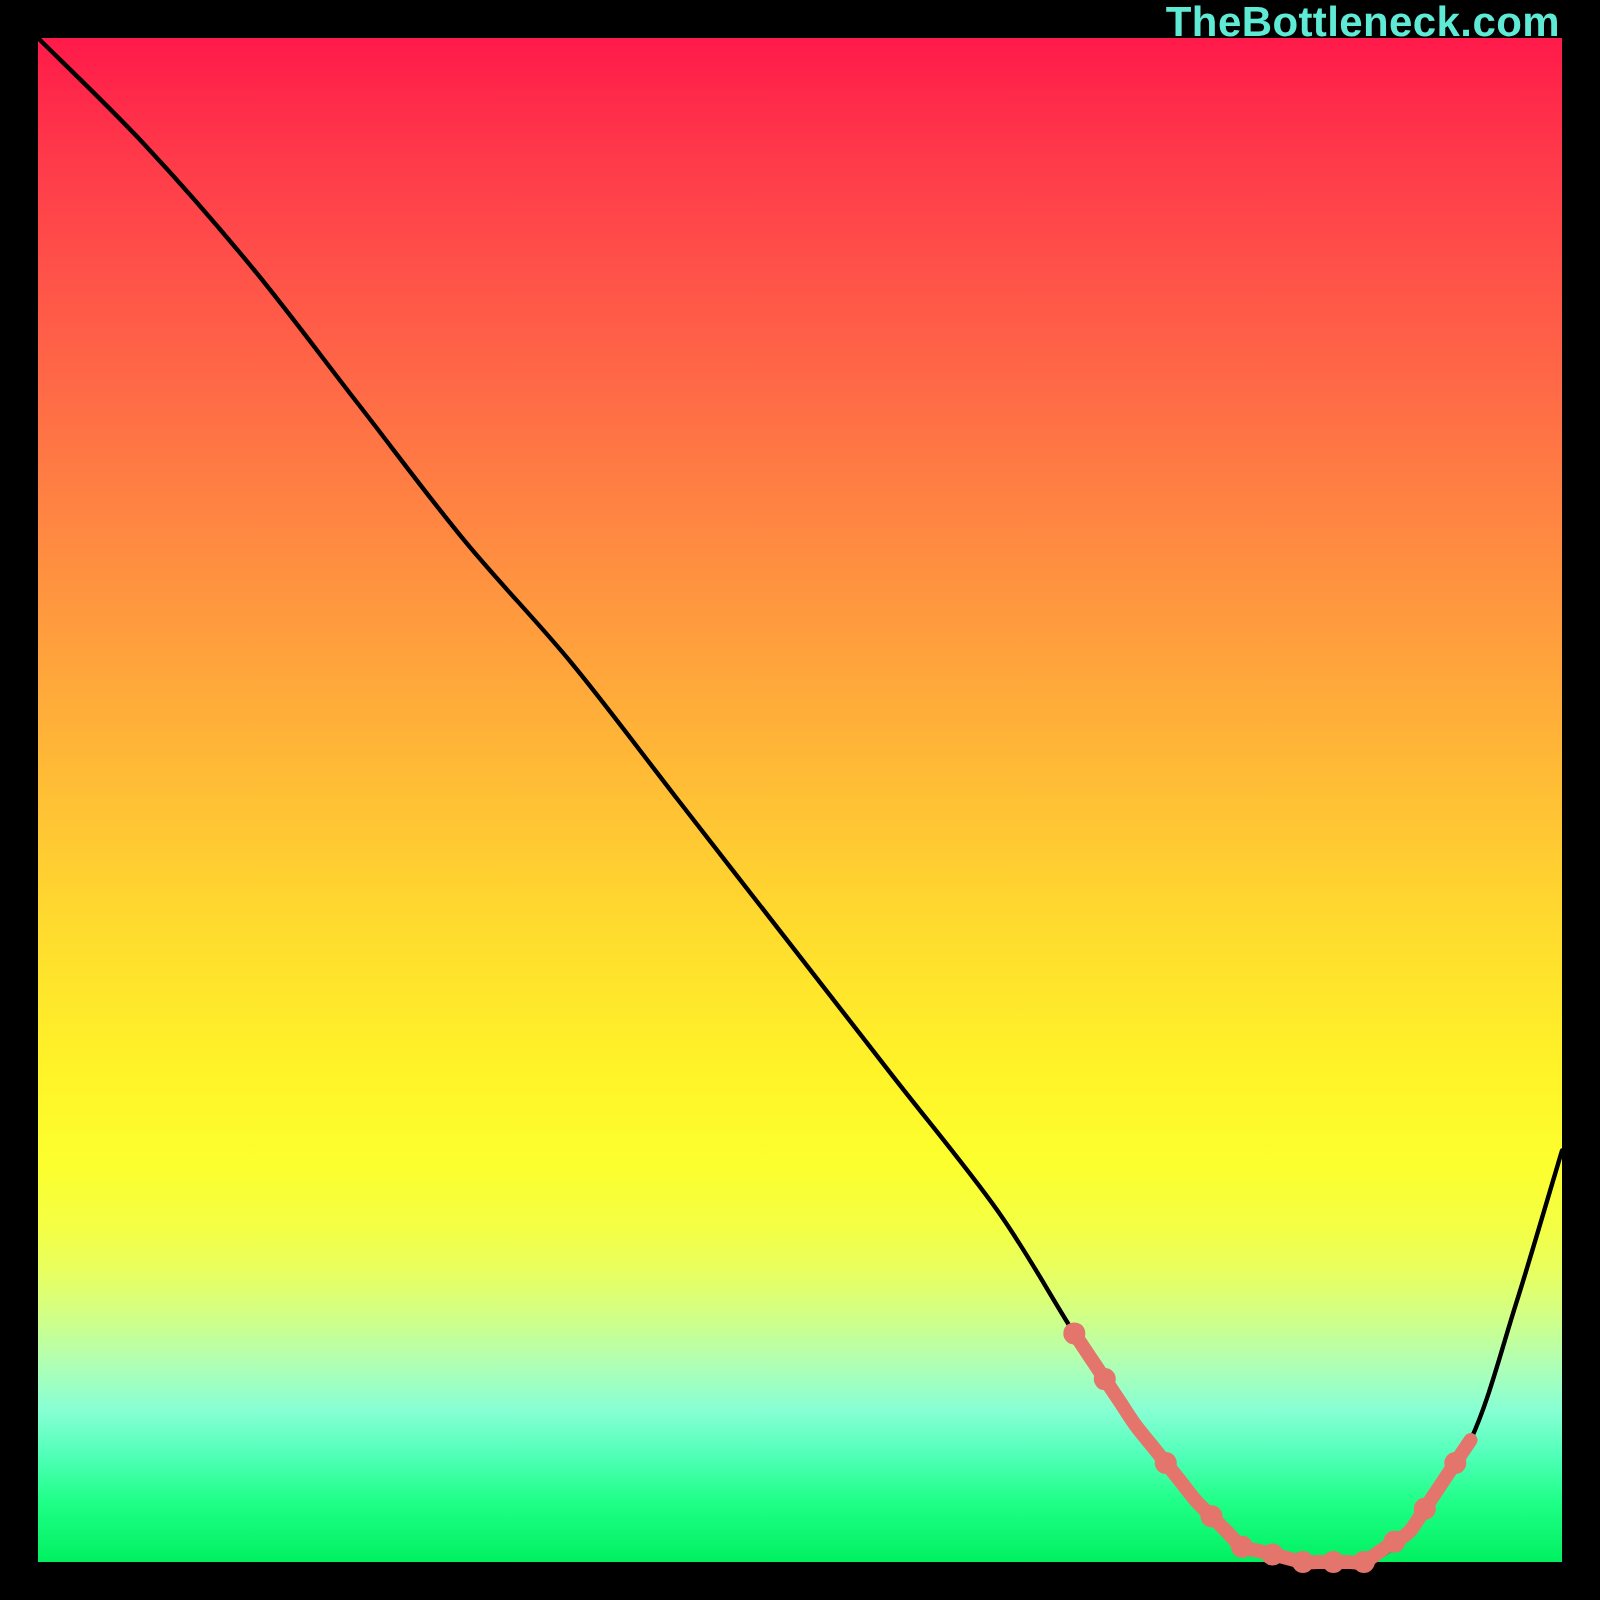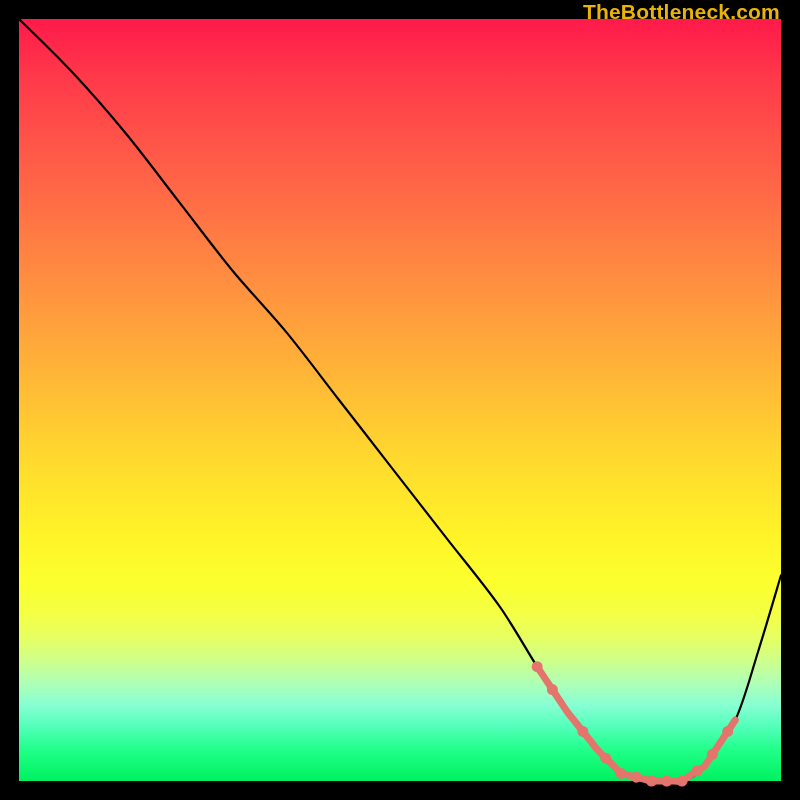--- a/index.html
+++ b/index.html
@@ -29,21 +29,21 @@
       #20ff88 96%,
       #00f060 100%);
   }
   .attribution {
     position: absolute;
     top: 0px;
     right: 20px;
     font-family: Arial, Helvetica, sans-serif;
     font-size: 21px;
     font-weight: bold;
-    color: #eab308;
+    color: #5eead4;
     letter-spacing: 0.2px;
   }
   svg.curve {
     position: absolute;
     left: 19px;
     top: 19px;
     width: 762px;
     height: 762px;
     overflow: visible;
   }

